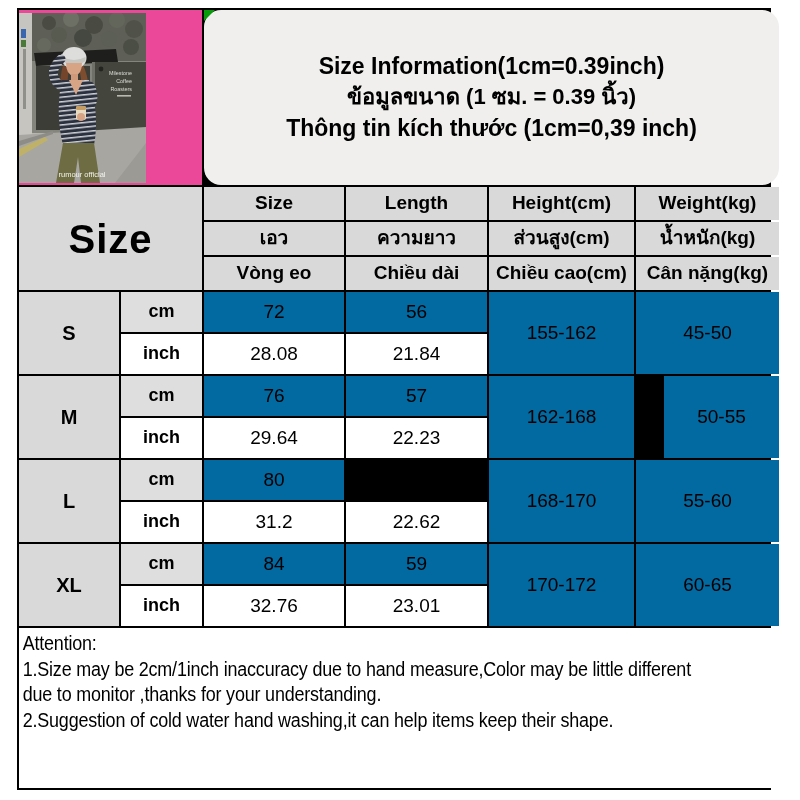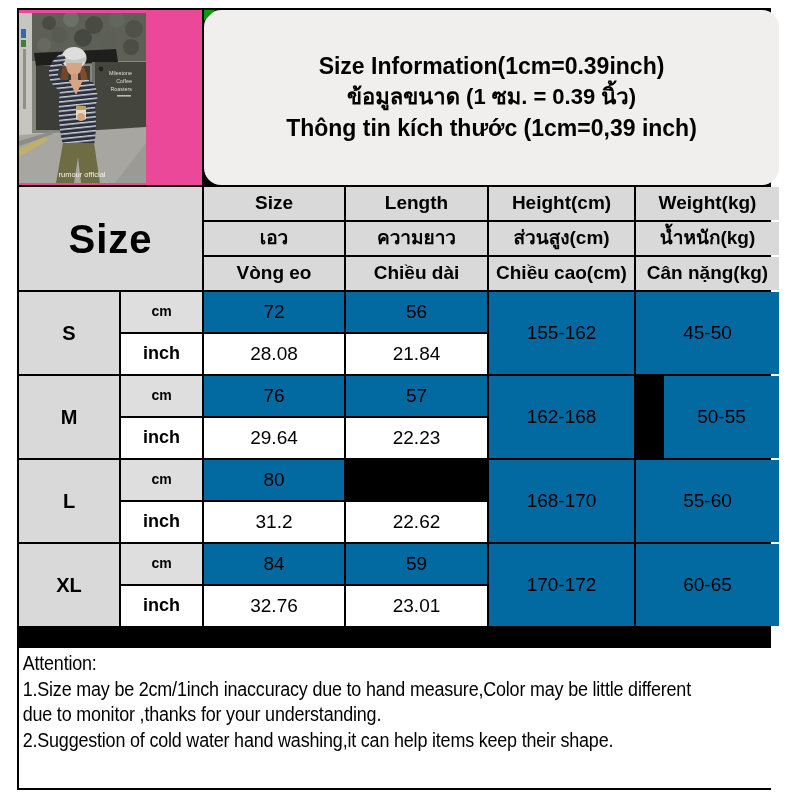--- a/index.html
+++ b/index.html
@@ -8,21 +8,21 @@
   .tbl{
     margin:8px 0 0 17px;
     display:grid;
     grid-template-columns:100px 81px 140px 141px 145px 143px;
     grid-template-rows:175px 33px 33px 33px repeat(8,40px) 160px;
     gap:2px;background:#000;padding:2px;width:750px;
   }
   .cell{background:#fff;display:flex;align-items:center;justify-content:center;font-size:19px;line-height:1.1;text-align:center;}
   .hdr{background:#d9d9d9;font-weight:bold;}
   .lt{background:#0369a1;}
-  .cmlbl{background:#dedede;font-weight:bold;font-size:14px;}
+  .cmlbl{background:#dedede;font-weight:bold;font-size:18px;}
   .inlbl{background:#fff;font-weight:bold;font-size:18px;}
   .photo-cell{background:#ec4899;align-items:center;justify-content:flex-start;}
   .title-cell{background:#f0efed;flex-direction:column;position:relative;border-radius:17px;}
   .title-cell .l1{font-size:23px;font-weight:bold;margin:3px 0;}
   .title-cell .l2{font-size:22px;font-weight:bold;margin:3px 0;}
   .title-cell .l3{font-size:23px;font-weight:bold;margin:3px 0;}
   .corner-flag{position:absolute;top:0;left:0;width:0;height:0;border-top:11px solid #0a9b0a;border-right:11px solid transparent;}
   .size-big{font-size:40px;font-weight:bold;letter-spacing:1px;}
   .size-letter{font-weight:bold;font-size:20px;}
   .attn{background:#fff;align-items:flex-start;justify-content:flex-start;}
@@ -185,21 +185,21 @@
   <div class="cell hdr size-letter" style="grid-column:1;grid-row:11/13;">XL</div>
   <div class="cell cmlbl" style="grid-column:2;grid-row:11;">cm</div>
   <div class="cell lt" style="grid-column:3;grid-row:11;">84</div>
   <div class="cell lt" style="grid-column:4;grid-row:11;">59</div>
   <div class="cell lt" style="grid-column:5;grid-row:11/13;">170-172</div>
   <div class="cell lt" style="grid-column:6;grid-row:11/13;">60-65</div>
   <div class="cell inlbl" style="grid-column:2;grid-row:12;">inch</div>
   <div class="cell" style="grid-column:3;grid-row:12;">32.76</div>
   <div class="cell" style="grid-column:4;grid-row:12;">23.01</div>
 
-  <div class="cell attn" style="grid-column:1/7;grid-row:13;margin-top:20px;">
+  <div class="cell attn" style="grid-column:1/7;grid-row:13;">
     <div class="attn-inner">
       <div>Attention:</div>
       <div>1.Size may be 2cm/1inch inaccuracy due to hand measure,Color may be little different due to monitor ,thanks for your understanding.</div>
       <div>2.Suggestion of cold water hand washing,it can help items keep their shape.</div>
     </div>
   </div>
 
 </div>
 </div>
 

